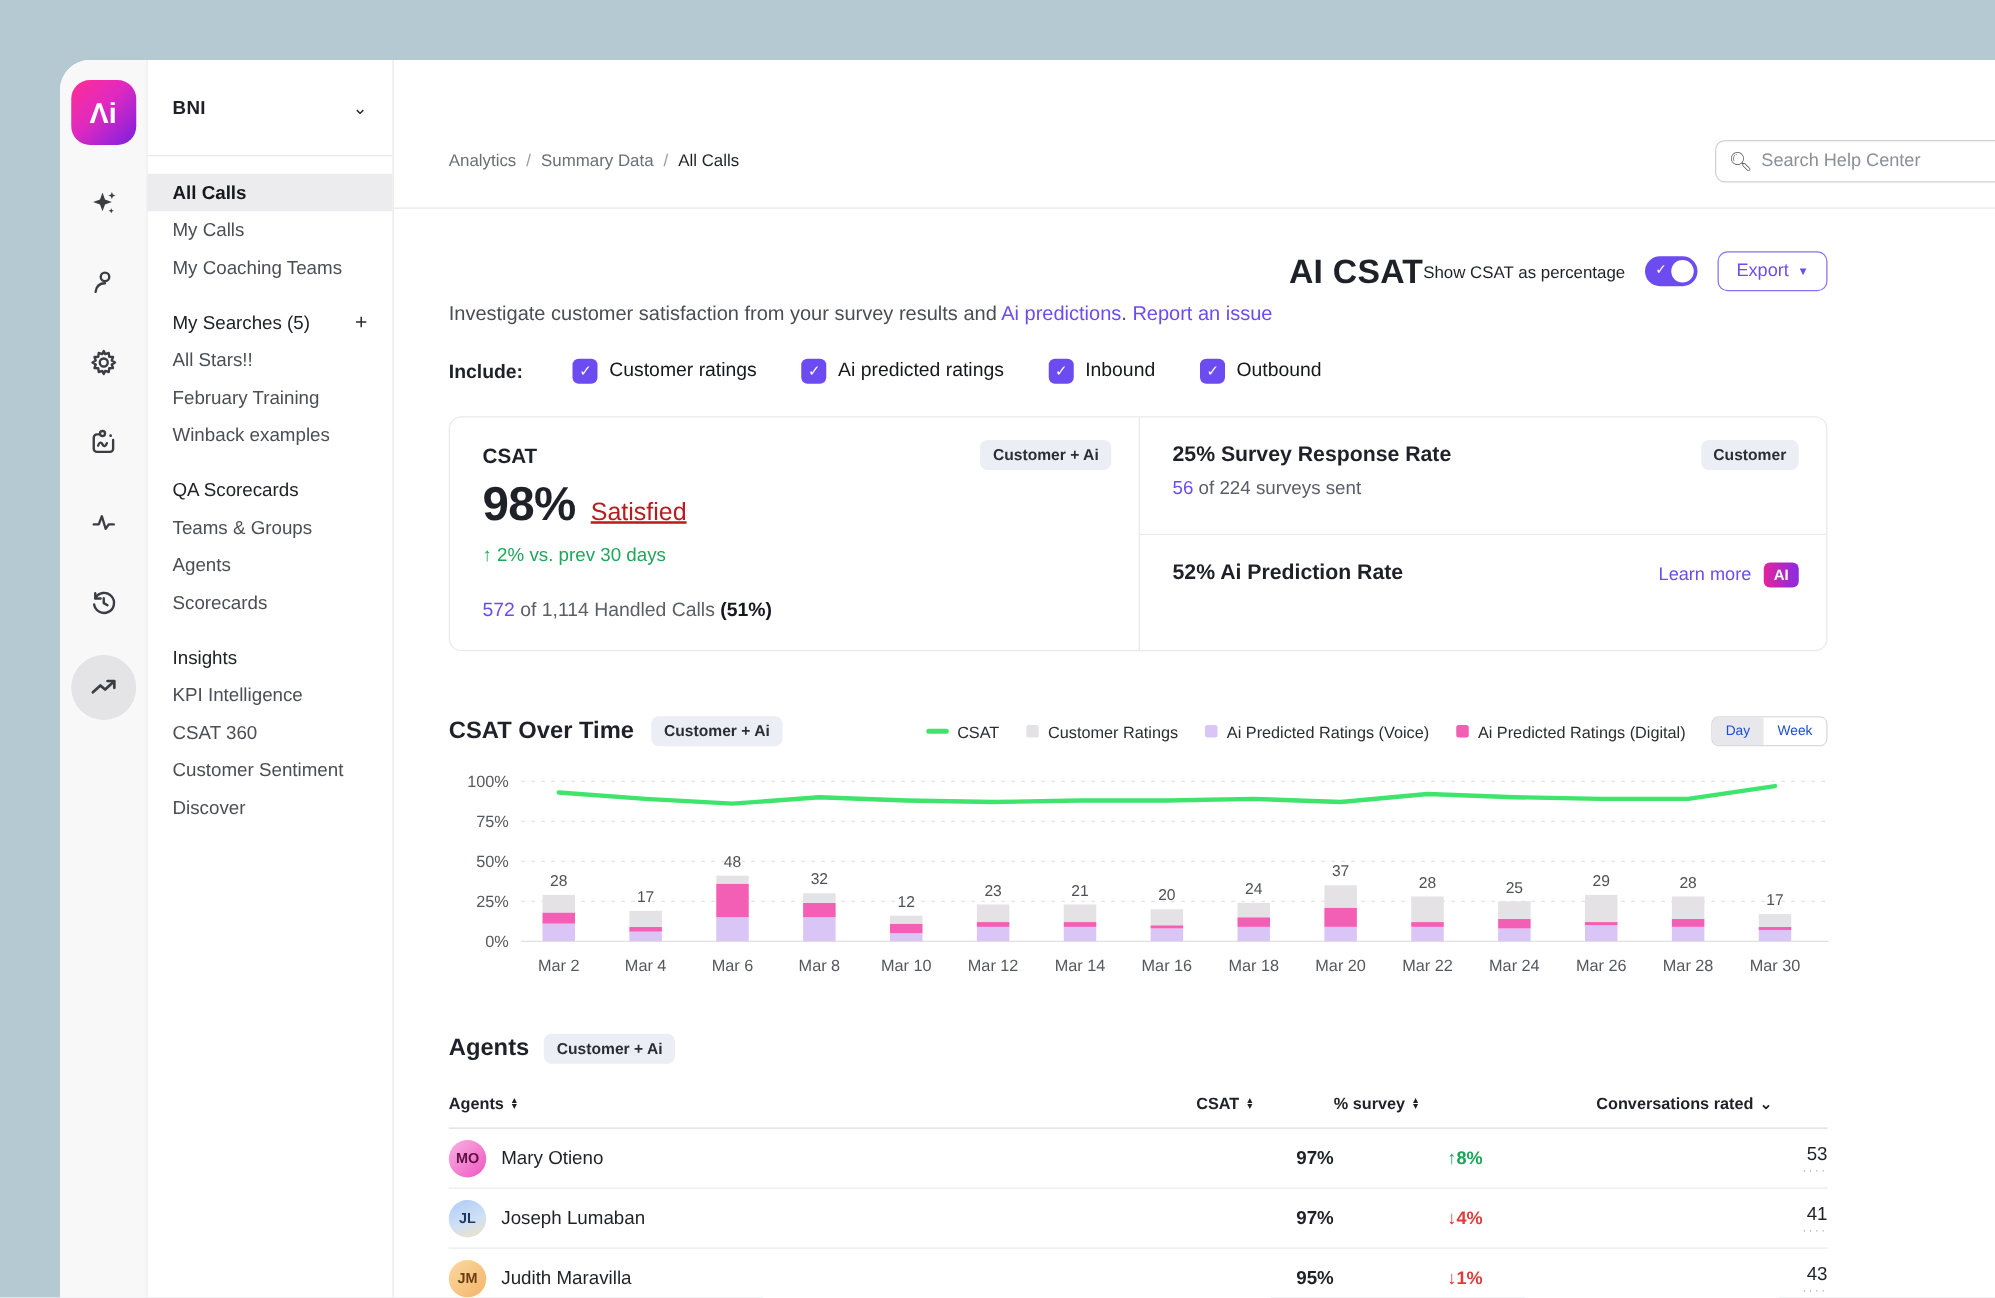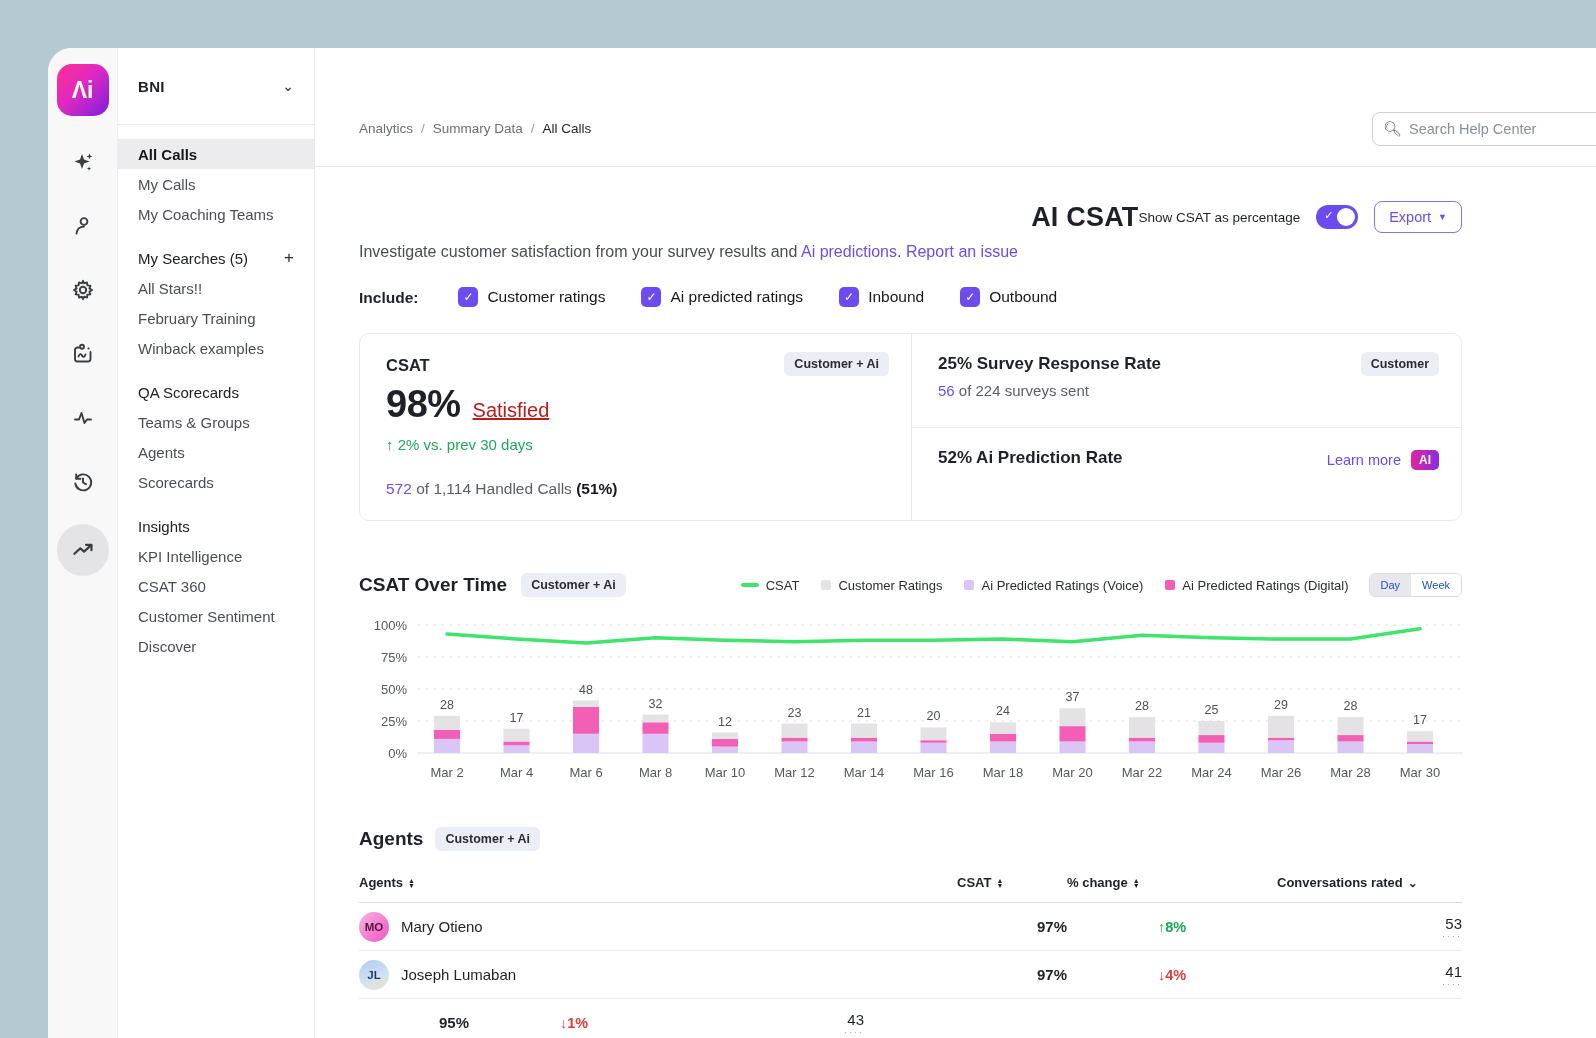--- a/index.html
+++ b/index.html
@@ -484,21 +484,21 @@
               <span class="th">
                 <span>CSAT</span>
                 <span class="sorter">
                   <span>▲</span>
                   <span>▼</span>
                 </span>
               </span>
             </div>
             <div class="col-change">
               <span class="th">
-                <span>% change</span>
+                <span>% survey</span>
                 <span class="sorter">
                   <span>▲</span>
                   <span>▼</span>
                 </span>
               </span>
             </div>
             <div class="col-conv">
               <span class="th">
                 <span>Conversations rated</span>
                 <span class="chev-desc">⌄</span>
@@ -524,20 +524,24 @@
                 <span>Joseph Lumaban</span>
               </div>
               <div class="cell-csat">97%</div>
               <div class="cell-change down">↓4%</div>
               <div class="cell-conv">
                 <div>41</div>
                 <div class="conv-dots">····</div>
               </div>
             </div>
             <div class="row">
+              <div class="cell-name">
+                <span class="avatar" style="background: linear-gradient(135deg, rgb(251, 217, 162), rgb(243, 180, 104)); color: rgb(107, 61, 18);">JM</span>
+                <span>Judith Maravilla</span>
+              </div>
               <div class="cell-csat">95%</div>
               <div class="cell-change down">↓1%</div>
               <div class="cell-conv">
                 <div>43</div>
                 <div class="conv-dots">····</div>
               </div>
             </div>
           </div>
       </div>
 

